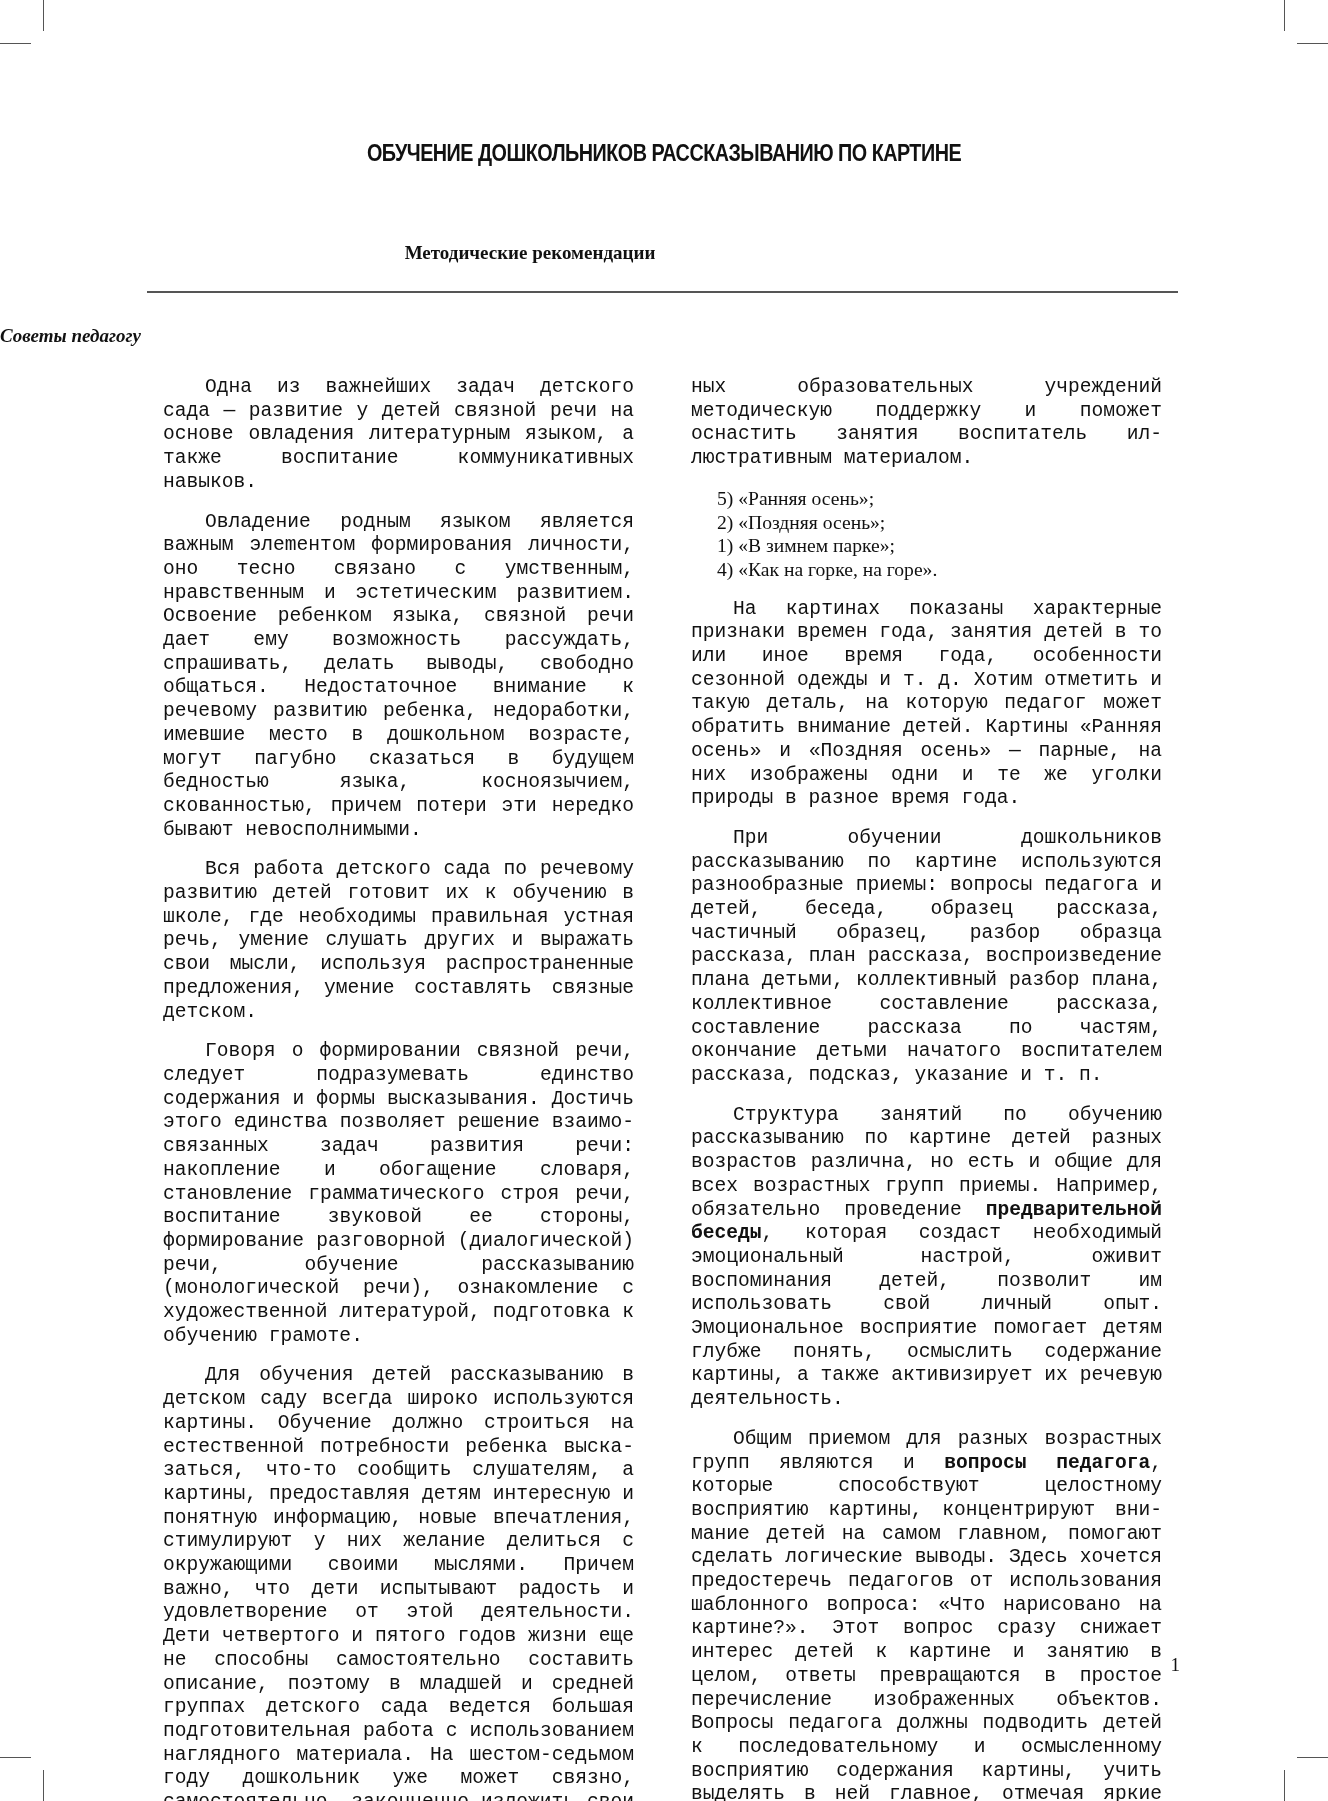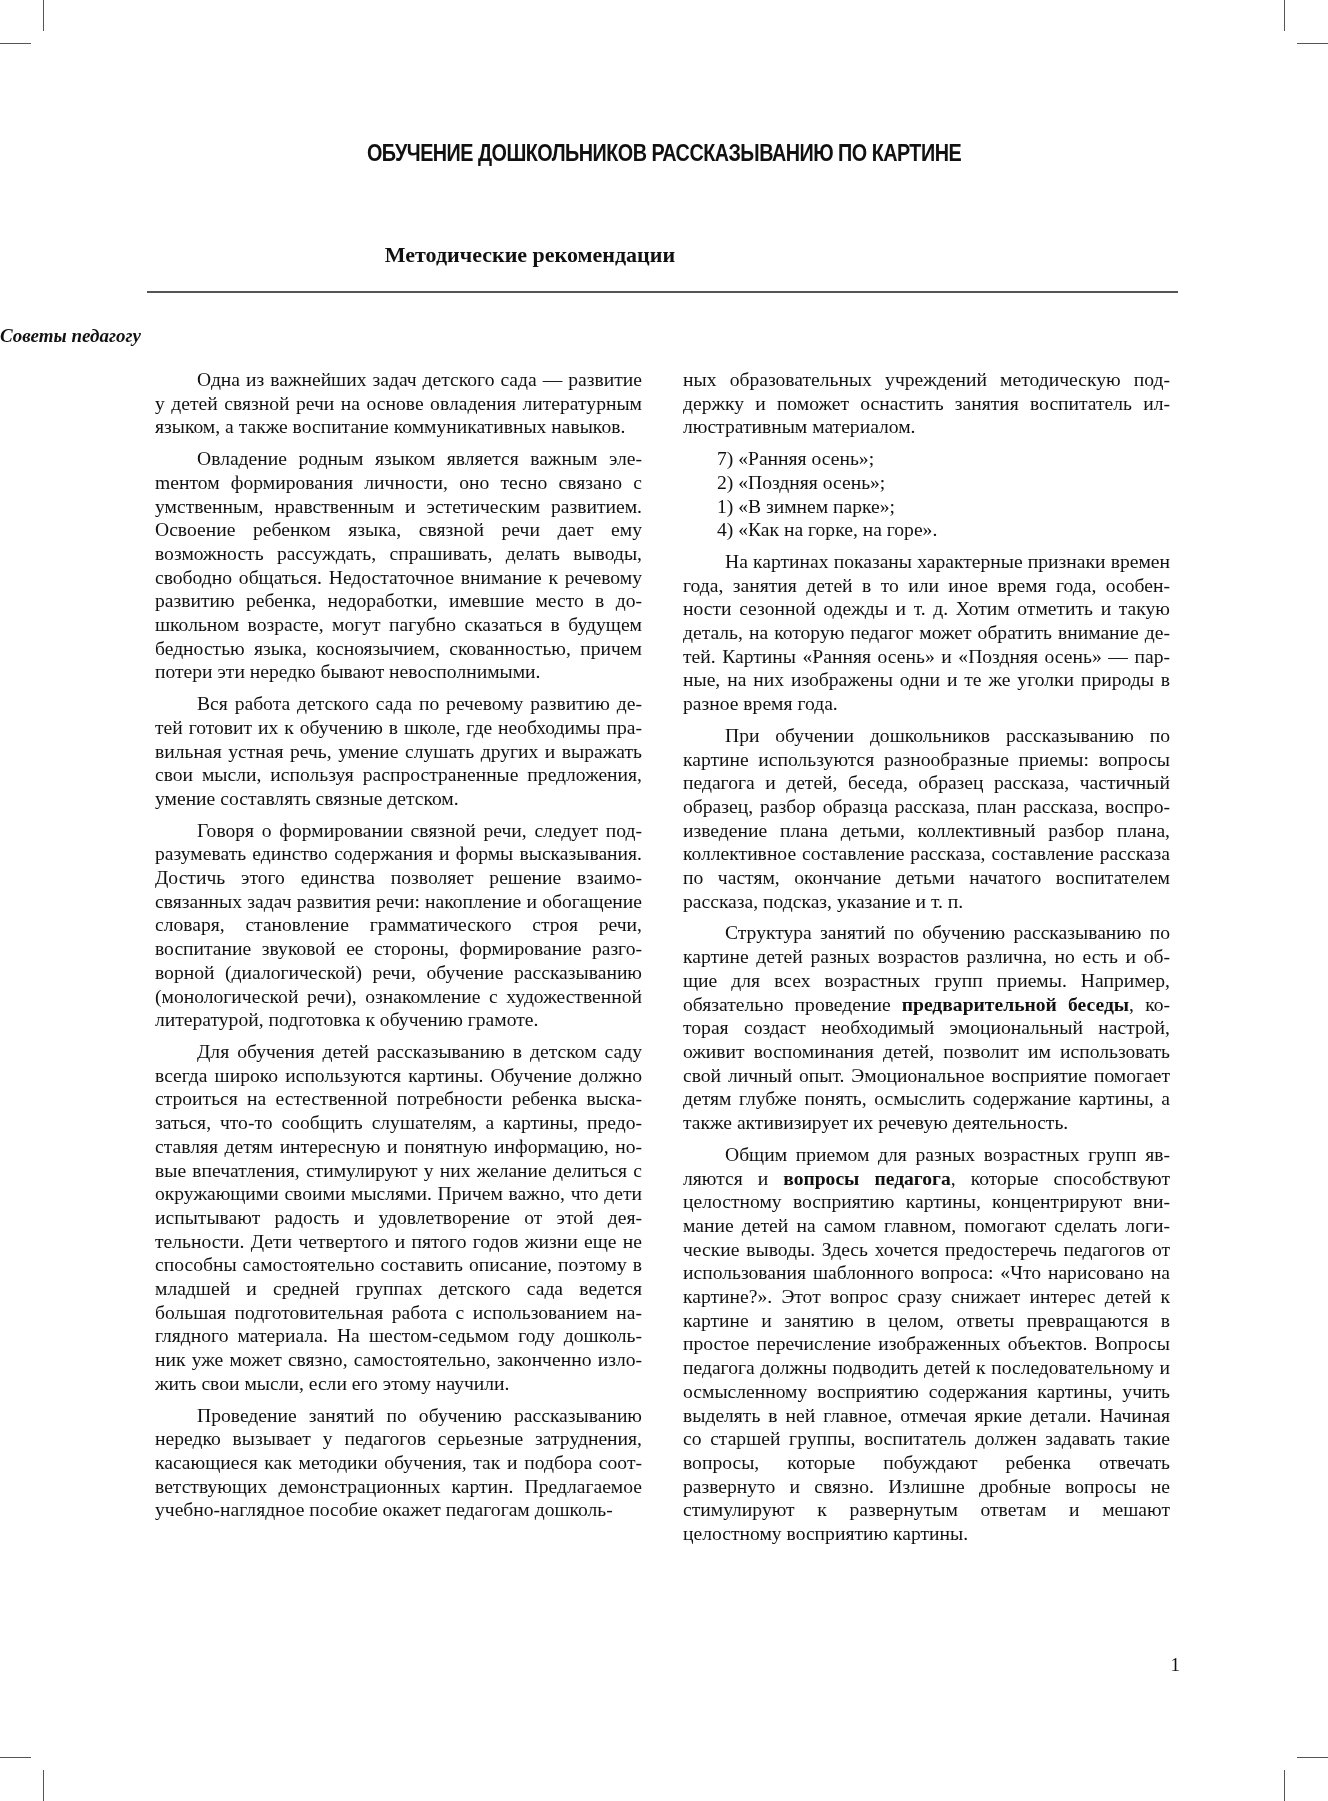--- a/index.html
+++ b/index.html
@@ -6,35 +6,35 @@
   body { width: 1328px; height: 1801px; position: relative; overflow: hidden; color: #111; }
   .crop { position: absolute; background: #555; }
   .main-title {
     position: absolute; left: 0; width: 1328px; top: 140px; text-align: center;
     font-family: "Liberation Sans", sans-serif; font-weight: bold; font-size: 23px;
     letter-spacing: -0.6px; transform: scaleX(0.86); transform-origin: center;
     color: #111;
   }
   .section-title {
     position: absolute; left: 0; width: 1060px; top: 242px; text-align: center;
-    font-family: "Liberation Serif", serif; font-weight: bold; font-size: 22px; color: #111;
+    font-family: "Liberation Serif", serif; font-weight: bold; font-size: 19px; color: #111;
   }
   .rule { position: absolute; left: 147px; width: 1031px; top: 291px; height: 2px; background: #555; }
   .subhead {
     position: absolute; left: 0; width: 1328px; top: 325px; text-align: left;
     font-family: "Liberation Serif", serif; font-weight: bold; font-style: italic; font-size: 19px;
   }
   .col {
     position: absolute; top: 360px; width: 503px;
     font-family: "Liberation Serif", serif; font-size: 19.6px; line-height: 23.7px;
     text-align: justify; hyphens: manual;
   }
   .col.left { left: 147px; }
   .col.right { left: 675px; }
-  .col p { margin: 8px; text-indent: 42px; }
+  .col p { margin: 16px; text-indent: 42px; font-family: Liberation Mono, monospace; }
   .col p.cont { text-indent: 0; }
   .col .li { margin: 0; padding-left: 42px; text-align: left; }
   .col b { font-weight: bold; }
   .page-num {
     position: absolute; top: 1654px; left: 1160px; width: 20px; text-align: right;
     font-family: "Liberation Serif", serif; font-size: 19px;
   }
 </style>
 </head>
 <body>
@@ -57,21 +57,21 @@
   <p>Одна из важнейших задач детского сада — развитие у детей связной речи на основе овладения литературным языком, а также воспитание коммуникативных навыков.</p>
   <p>Овладение родным языком является важным эле­mентом формирования личности, оно тесно связано с умственным, нравственным и эстетическим развити­ем. Освоение ребенком языка, связной речи дает ему возможность рассуждать, спрашивать, делать выводы, свободно общаться. Недостаточное внимание к речево­му развитию ребенка, недоработки, имевшие место в до­школьном возрасте, могут пагубно сказаться в будущем бедностью языка, косноязычием, скованностью, причем потери эти нередко бывают невосполнимыми.</p>
   <p>Вся работа детского сада по речевому развитию де­тей готовит их к обучению в школе, где необходимы пра­вильная устная речь, умение слушать других и выражать свои мысли, используя распространенные предложения, умение составлять связные детском.</p>
   <p>Говоря о формировании связной речи, следует под­разумевать единство содержания и формы высказыва­ния. Достичь этого единства позволяет решение взаимо­связанных задач развития речи: накопление и обогаще­ние словаря, становление грамматического строя речи, воспитание звуковой ее стороны, формирование разго­ворной (диалогической) речи, обучение рассказыванию (монологической речи), ознакомление с художественной литературой, подготовка к обучению грамоте.</p>
   <p>Для обучения детей рассказыванию в детском саду всегда широко используются картины. Обучение должно строиться на естественной потребности ребенка выска­заться, что-то сообщить слушателям, а картины, предо­ставляя детям интересную и понятную информацию, но­вые впечатления, стимулируют у них желание делиться с окружающими своими мыслями. Причем важно, что дети испытывают радость и удовлетворение от этой дея­тельности. Дети четвертого и пятого годов жизни еще не способны самостоятельно составить описание, поэто­му в младшей и средней группах детского сада ведется большая подготовительная работа с использованием на­глядного материала. На шестом-седьмом году дошколь­ник уже может связно, самостоятельно, законченно изло­жить свои мысли, если его этому научили.</p>
   <p>Проведение занятий по обучению рассказыванию нередко вызывает у педагогов серьезные затруднения, касающиеся как методики обучения, так и подбора соот­ветствующих демонстрационных картин. Предлагаемое учебно-наглядное пособие окажет педагогам дошколь-</p>
 </div>
 
 <div class="col right">
   <p class="cont">ных образовательных учреждений методическую под­держку и поможет оснастить занятия воспитатель ил­люстративным материалом.</p>
-  <div class="li">7) «Ранняя осень»;</div>
+  <div class="li">5) «Ранняя осень»;</div>
   <div class="li">2) «Поздняя осень»;</div>
   <div class="li">1) «В зимнем парке»;</div>
   <div class="li">4) «Как на горке, на горе».</div>
   <p>На картинах показаны характерные признаки вре­мен года, занятия детей в то или иное время года, особен­ности сезонной одежды и т. д. Хотим отметить и такую деталь, на которую педагог может обратить внимание де­тей. Картины «Ранняя осень» и «Поздняя осень» — пар­ные, на них изображены одни и те же уголки природы в разное время года.</p>
   <p>При обучении дошкольников рассказыванию по картине используются разнообразные приемы: вопросы педагога и детей, беседа, образец рассказа, частичный образец, разбор образца рассказа, план рассказа, воспро­изведение плана детьми, коллективный разбор плана, коллективное составление рассказа, составление расска­за по частям, окончание детьми начатого воспитателем рассказа, подсказ, указание и т. п.</p>
   <p><span>Структура занятий по обучению рассказыванию по картине детей разных возрастов различна, но есть и об­щие для всех возрастных групп приемы. Например, обязательно проведение </span><b>предварительной беседы</b><span>, ко­торая создаст необходимый эмоциональный настрой, оживит воспоминания детей, позволит им использо­вать свой личный опыт. Эмоциональное восприятие помогает детям глубже понять, осмыслить содержание картины, а также активизирует их речевую деятель­ность.</span></p>
   <p><span>Общим приемом для разных возрастных групп яв­ляются и </span><b>вопросы педагога</b><span>, которые способствуют целостному восприятию картины, концентрируют вни­мание детей на самом главном, помогают сделать логи­ческие выводы. Здесь хочется предостеречь педагогов от использования шаблонного вопроса: «Что нарисо­вано на картине?». Этот вопрос сразу снижает интерес детей к картине и занятию в целом, ответы превраща­ются в простое перечисление изображенных объектов. Вопросы педагога должны подводить детей к последо­вательному и осмысленному восприятию содержания картины, учить выделять в ней главное, отмечая яркие детали. Начиная со старшей группы, воспитатель дол­жен задавать такие вопросы, которые побуждают ребен­ка отвечать развернуто и связно. Излишне дробные воп­росы не стимулируют к развернутым ответам и мешают целостному восприятию картины.</span></p>
 </div>
 
 <div class="page-num">1</div>

